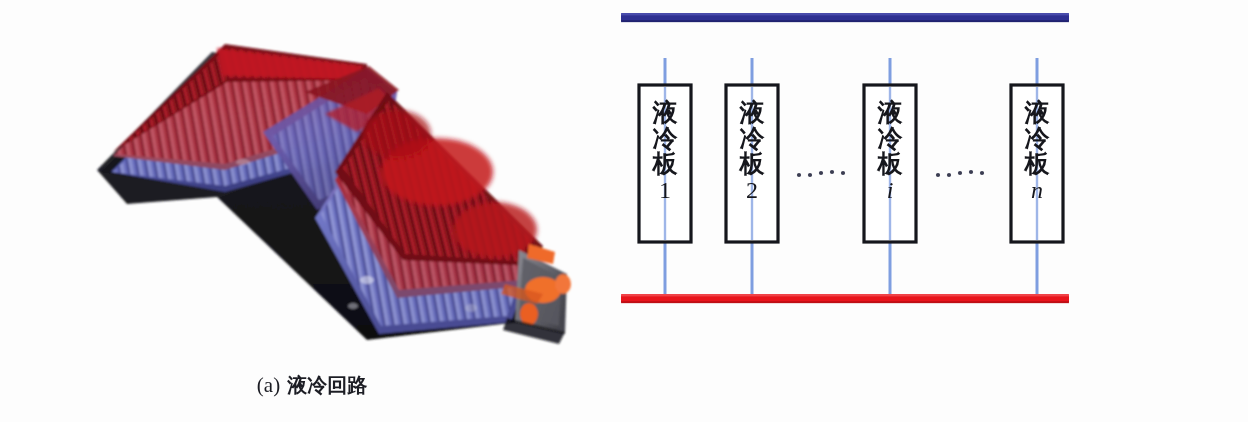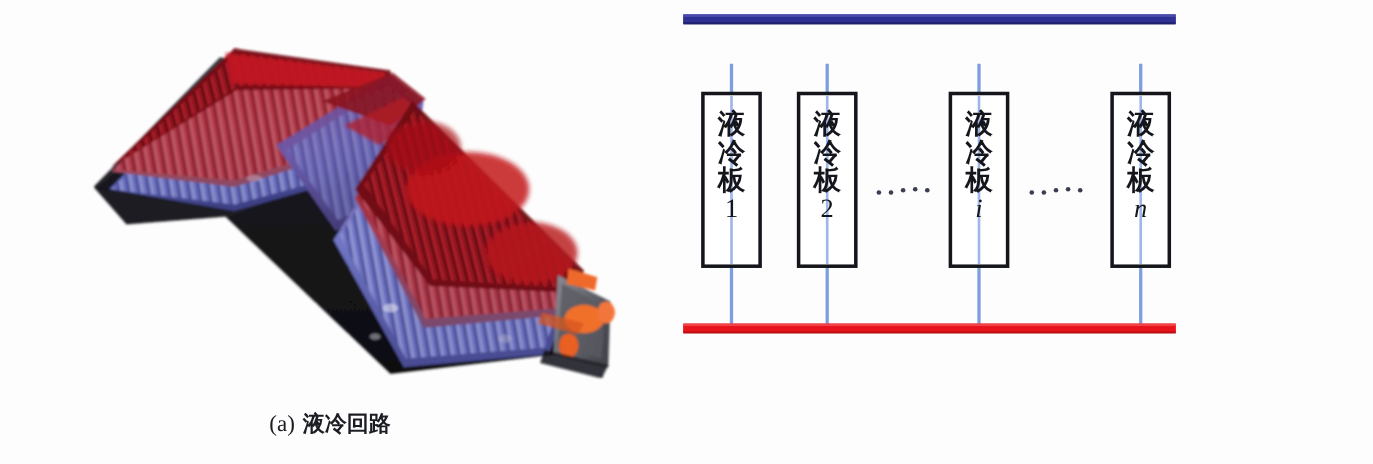--- a/index.html
+++ b/index.html
@@ -15,21 +15,21 @@
     position: relative;
     width: 1248px;
     height: 422px;
     background: #fdfdfd;
     overflow: hidden;
   }
 
   
   #panel-a {
     position: absolute;
-    left: 0;
+    left: 12px;
     top: 0;
     width: 600px;
     height: 320px;
     padding-left: 12px;
   }
   #photo-wrap {
     position: absolute;
     left: 55px;
     top: 22px;
     width: 520px;

